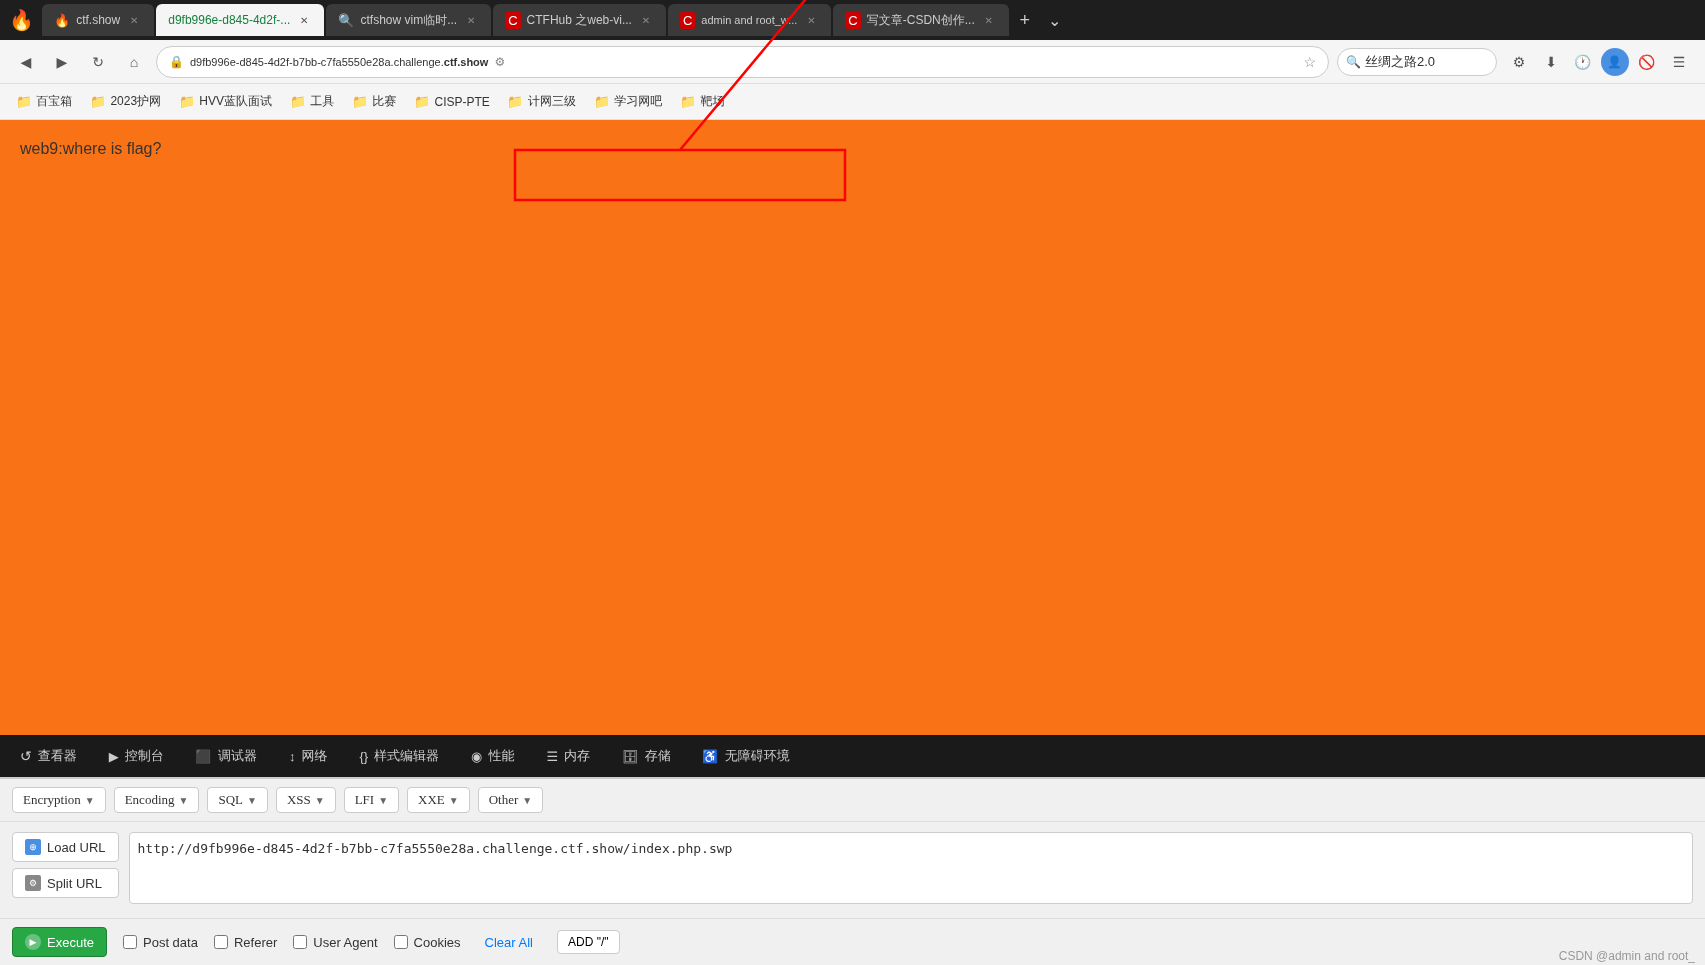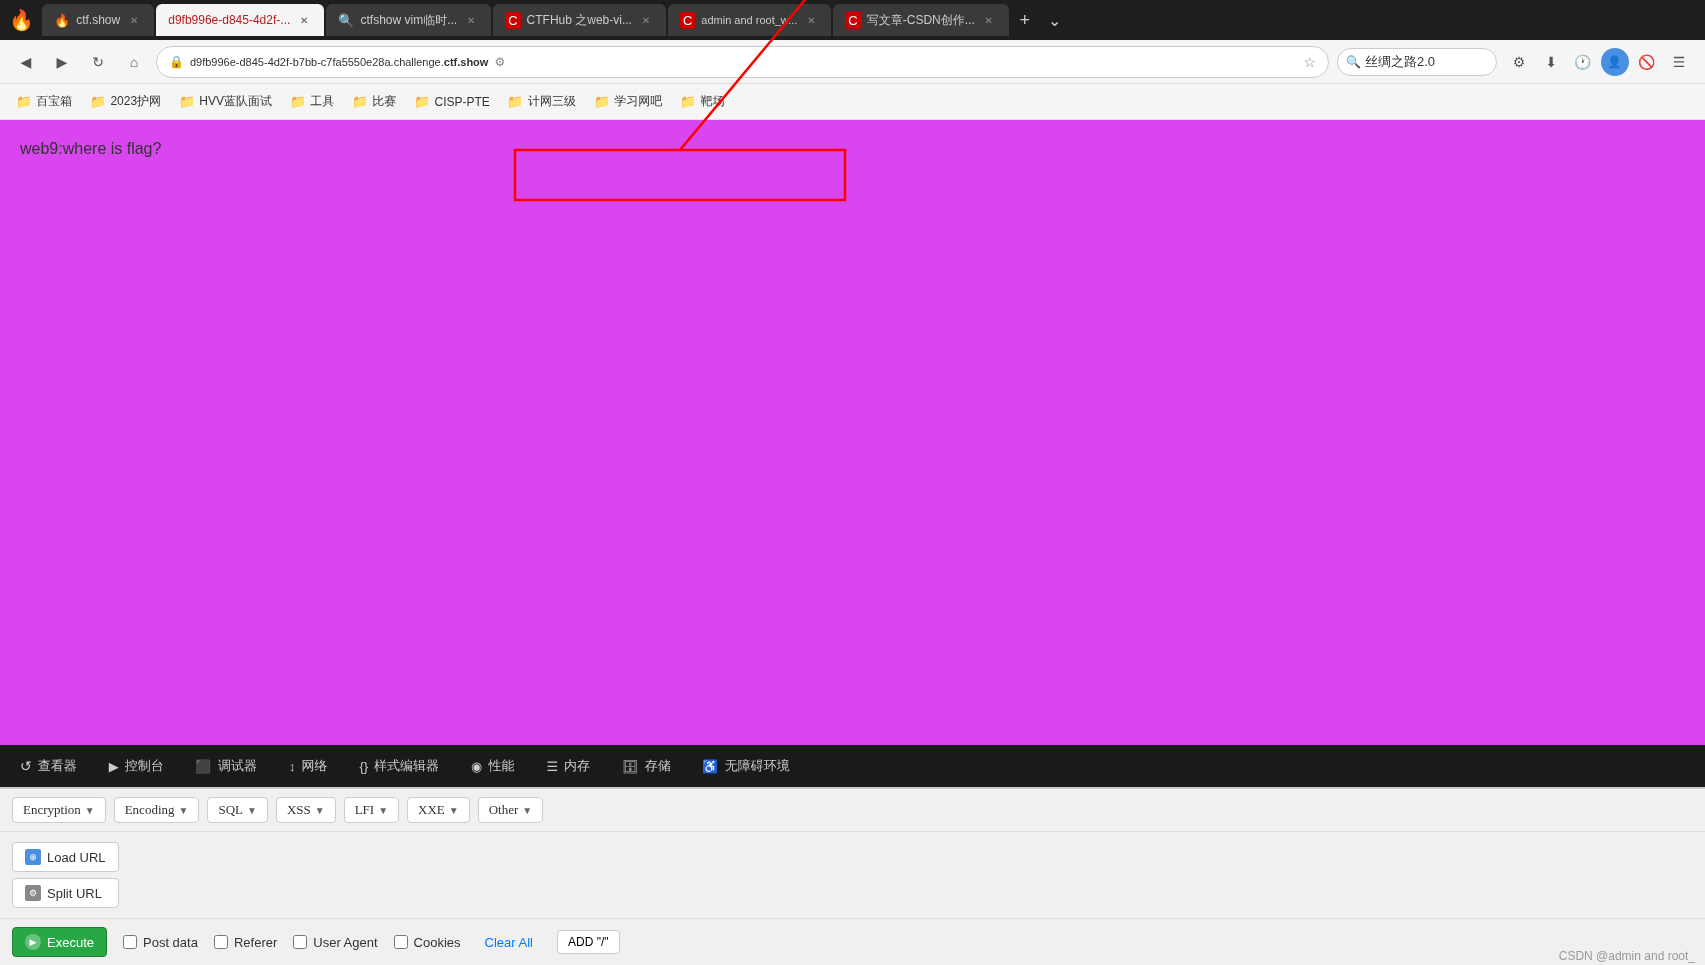--- a/index.html
+++ b/index.html
@@ -20,21 +20,21 @@
     .toolbar-icons { display: flex; gap: 4px; align-items: center; }
     .toolbar-icon-btn { width: 28px; height: 28px; border-radius: 50%; display: flex; align-items: center; justify-content: center; color: #555; font-size: 14px; cursor: pointer; }
     .profile-avatar { width: 28px; height: 28px; border-radius: 50%; background: #4a90e2; display: flex; align-items: center; justify-content: center; color: white; font-size: 12px; }
 
     
     .bookmarks-bar { background: #f5f5f5; height: 36px; display: flex; align-items: center; padding: 0 8px; gap: 2px; border-bottom: 1px solid #e0e0e0; overflow: hidden; }
     .bookmark-item { display: flex; align-items: center; gap: 4px; padding: 4px 8px; border-radius: 4px; font-size: 12px; color: #333; cursor: pointer; white-space: nowrap; }
     .bookmark-folder-icon { color: #f5a623; font-size: 13px; }
 
     
-    .web-content { flex: 1; background: #d946ef; padding: 20px; position: relative; }
+    .web-content { flex: 1; background: #f97316; padding: 20px; position: relative; }
 
     
     .devtools-bar { background: #1a1a1a; height: 42px; display: flex; align-items: center; padding: 0 12px; gap: 16px; }
     .devtools-item { display: flex; align-items: center; gap: 6px; color: #ccc; font-size: 13px; cursor: pointer; padding: 4px 8px; border-radius: 4px; }
 
     
     .hackbar-panel { background: #f0f0f0; border-top: 2px solid #ccc; padding: 0; }
     .hackbar-toolbar { background: #f0f0f0; padding: 8px 12px; display: flex; align-items: center; gap: 8px; border-bottom: 1px solid #ddd; }
     .hackbar-dropdown { display: flex; align-items: center; gap: 4px; padding: 4px 10px; border: 1px solid #ccc; border-radius: 4px; background: #fff; font-size: 13px; color: #333; cursor: pointer; font-family: Liberation Serif, serif; }
     .hackbar-dropdown-arrow { font-size: 10px; color: #666; }
@@ -68,21 +68,21 @@
 
   <div style="width:28px;height:28px;display:flex;align-items:center;justify-content:center;font-size:20px;margin-right:4px;">🔥</div>
 
   <div class="tab">
     <span style="font-size:13px;">🔥</span>
     <span style="font-size:12px;max-width:120px;overflow:hidden;text-overflow:ellipsis;white-space:nowrap;">ctf.show</span>
     <span class="tab-close">✕</span>
   </div>
 
   <div class="tab active">
-    <span style="font-size:12px;max-width:140px;overflow:hidden;text-overflow:ellipsis;white-space:nowrap;color:#b91c1c;">d9fb996e-d845-4d2f-...</span>
+    <span style="font-size:12px;max-width:140px;overflow:hidden;text-overflow:ellipsis;white-space:nowrap;color:#15803d;">d9fb996e-d845-4d2f-...</span>
     <span class="tab-close" style="color:#555;">✕</span>
   </div>
 
   <div class="tab">
     <span style="font-size:13px;">🔍</span>
     <span style="font-size:12px;max-width:120px;overflow:hidden;text-overflow:ellipsis;white-space:nowrap;">ctfshow vim临时...</span>
     <span class="tab-close">✕</span>
   </div>
 
   <div class="tab">
@@ -259,20 +259,23 @@
         <div class="hackbar-btn">
           <div class="hackbar-btn-icon" style="background:#4a90e2;">⊕</div>
           <span>Load URL</span>
         </div>
         <div class="hackbar-btn">
           <div class="hackbar-btn-icon hackbar-btn-icon-split">⚙</div>
           <span>Split URL</span>
         </div>
       </div>
 
+      <div class="hackbar-url-area">
+        <textarea class="hackbar-url-input" style="">http://d9fb996e-d845-4d2f-b7bb-c7fa5550e28a.challenge.ctf.show/index.php.swp</textarea>
+      </div>
     </div>
 
     <div class="hackbar-options">
       <div class="hackbar-btn" style="background:#28a745;color:white;border-color:#1e7e34;">
         <div class="hackbar-btn-icon hackbar-btn-icon-exec" style="background:rgba(255,255,255,0.3);">▶</div>
         <span>Execute</span>
       </div>
 
       <div class="hackbar-checkbox-group">
         <input type="checkbox" class="hackbar-checkbox" style="">

